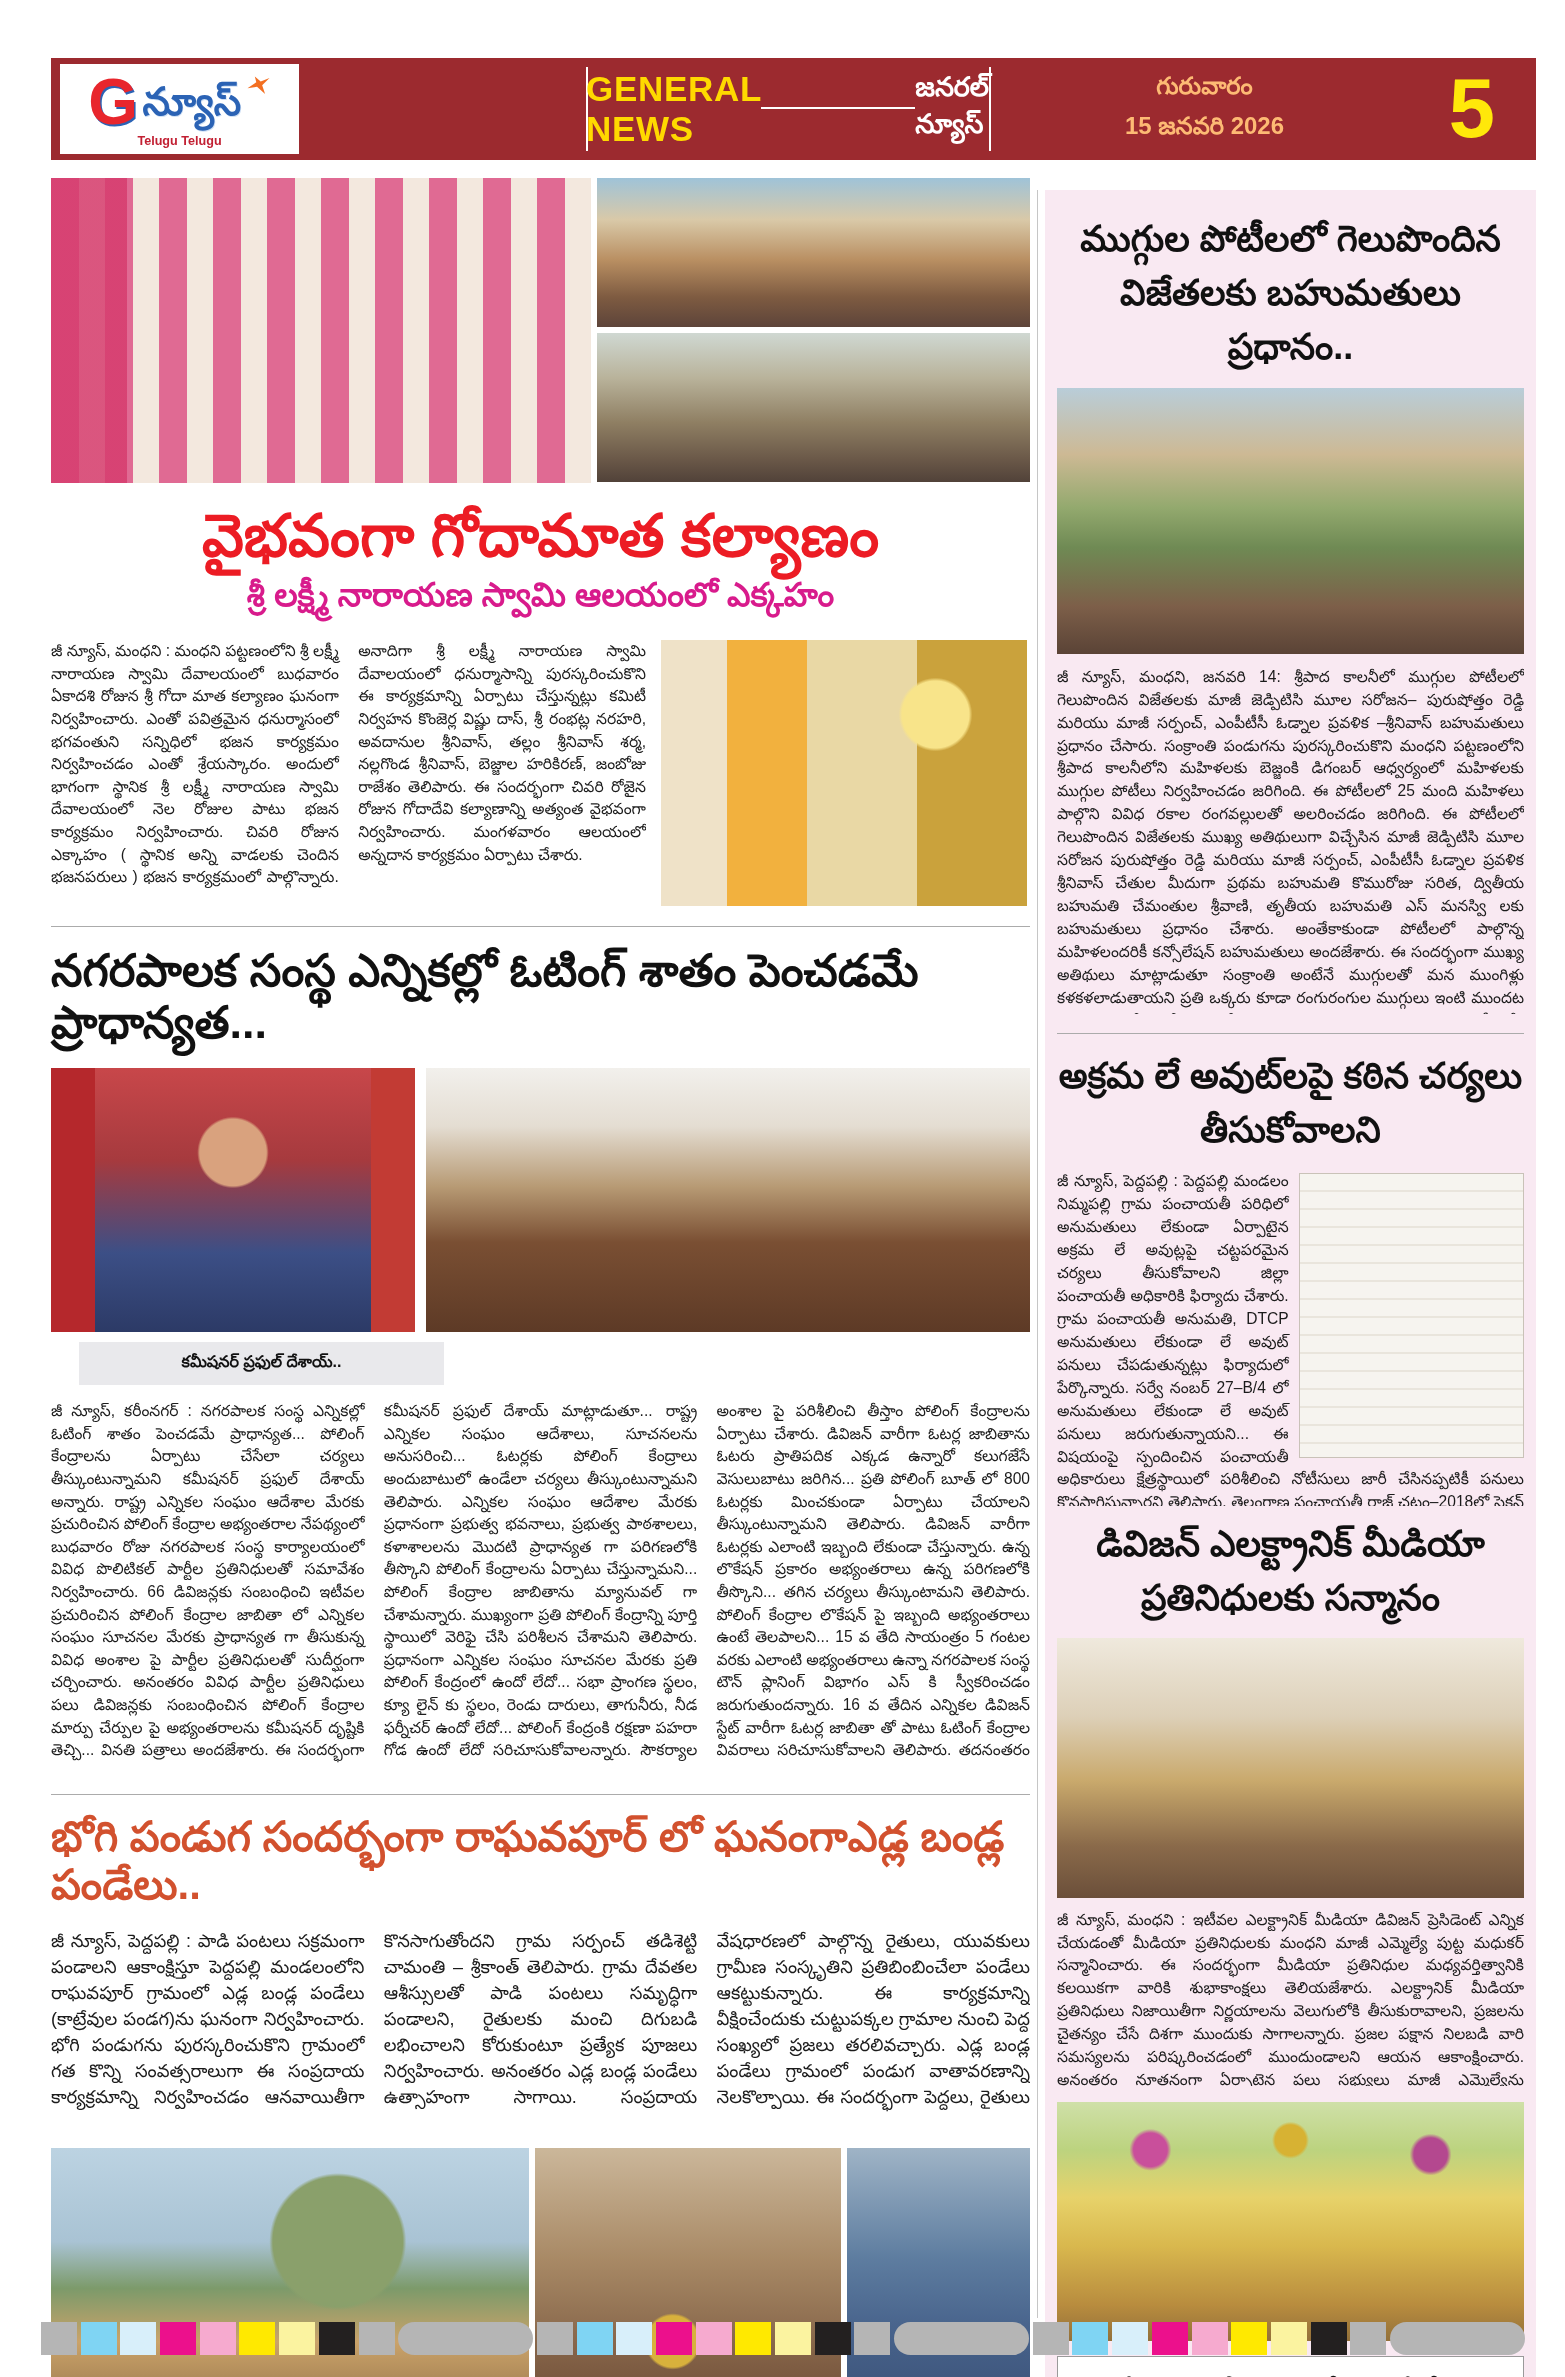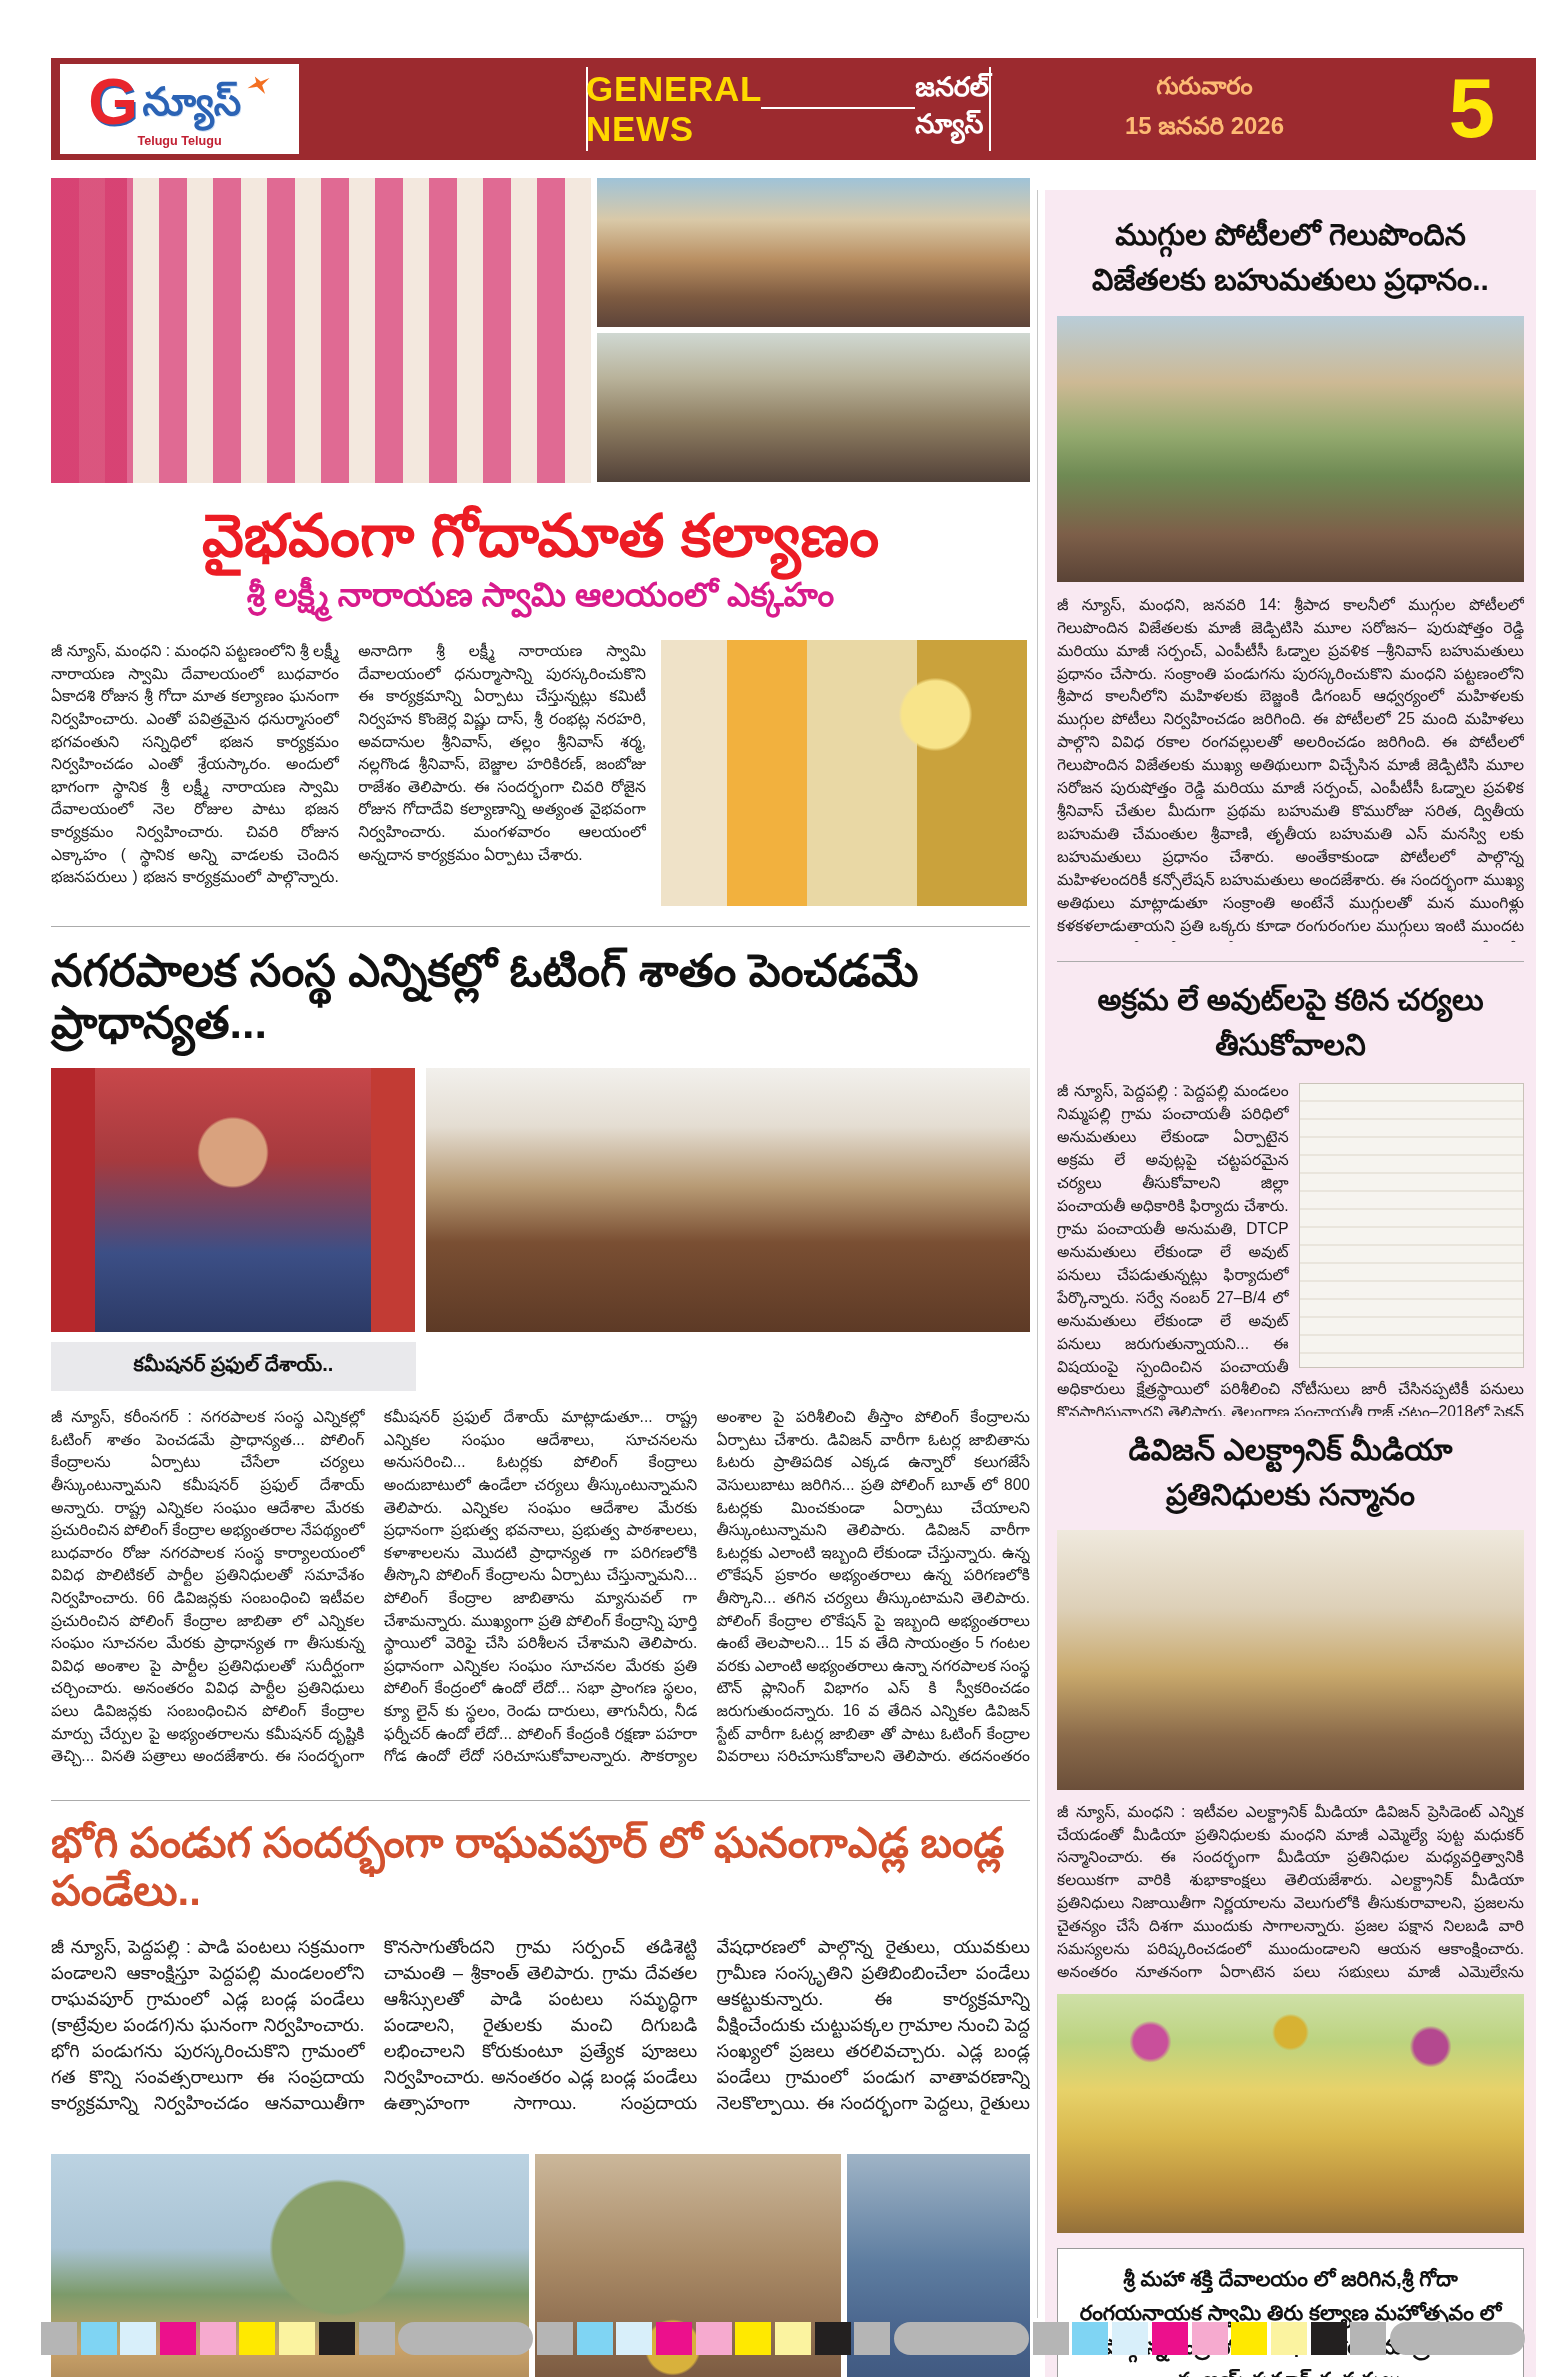--- a/index.html
+++ b/index.html
@@ -61,41 +61,41 @@
   
   .headline-black{color:#111111;font-size:45px;font-weight:bold;line-height:1.15;margin:4.5px 0 19.3px 0;}
   .photo-row2{display:flex;gap:11px;}
   .ph-commissioner{width:364px;height:264px;background:
     linear-gradient(90deg,#b5282c 0 12%,transparent 12% 88%,#c23b34 88%),
     radial-gradient(circle at 50% 32%, #d9a27e 0 13%, transparent 14%),
     linear-gradient(180deg,#c8474a 0%,#a63a3e 35%,#3c4f86 70%,#2c3a66 100%);}
   .ph-meeting{width:604px;height:264px;background:
     linear-gradient(180deg,#f2f0ec 0%,#e4ddd2 22%,#b79a74 45%,#7a4f33 66%,#5d3a26 100%);}
   .caption-bar{width:347px;margin-top:10.4px;background:#E9E9EC;color:#111;
-    font-size:20px;font-weight:bold;text-align:center;padding:10.4px 9px;}
+    font-size:16px;font-weight:bold;text-align:center;padding:10.4px 9px;margin-left:28px;}
   .story2-text{margin-top:15px;height:376px;overflow:hidden;column-count:3;column-gap:19.3px;
     font-size:15.6px;line-height:1.45;text-align:justify;color:#1b1b1b;}
 
   
   .headline-orange{color:#D2512E;font-size:42px;font-weight:bold;line-height:1.15;margin:7.4px 0 18px 0;}
   .story3-text{height:207px;overflow:hidden;column-count:3;column-gap:19.3px;
     font-size:18px;line-height:1.45;text-align:justify;color:#1b1b1b;}
   .photo-row3{display:flex;gap:6px;margin-top:13.4px;}
   .ph-field{width:478px;height:312px;background:
     radial-gradient(circle at 60% 30%, #8aa06b 0 18%, transparent 19%),
     linear-gradient(180deg,#bcd3e2 0%,#a9c3d4 30%,#7c9a6a 45%,#caa36a 62%,#9d7a4e 82%,#7a5c3d 100%);}
   .ph-pooja{width:306px;height:312px;background:
     radial-gradient(circle at 45% 62%, #d8b13c 0 10%, transparent 11%),
     linear-gradient(180deg,#cbb79a 0%,#a98a66 35%,#7e5d43 70%,#5c4231 100%);}
   .ph-crowd2{width:183px;height:312px;background:
     linear-gradient(180deg,#9fb4c6 0%,#5e7da0 35%,#46618a 60%,#35496b 100%);}
 
   
   .right-pad{padding:12px;}
-  .rr-headline{color:#111;font-size:30px;font-weight:bold;text-align:center;line-height:1.5;margin:10.4px 0 13.4px 0;}
+  .rr-headline{color:#111;font-size:36px;font-weight:bold;text-align:center;line-height:1.5;margin:10.4px 0 13.4px 0;}
   .ph-prize{width:467px;height:266px;background:
     linear-gradient(180deg,#b9cdd9 0%,#cdb994 25%,#93a96e 45%,#6f8a54 60%,#7d5f49 82%,#5a4336 100%);}
   .rr-body{margin-top:12px;height:348px;overflow:hidden;font-size:15.6px;line-height:1.47;text-align:justify;color:#1b1b1b;}
   .rr-hrule{border:none;border-top:1.5px solid #ABABAB;margin:19.3px 0 15px 0;}
   .rr-subhead{color:#E01A23;font-size:22px;font-weight:bold;text-align:center;margin:1.5px 0 12px 0;}
   .rr-layouts-body{height:336px;overflow:hidden;font-size:15.6px;line-height:1.47;text-align:justify;color:#1b1b1b;}
   .ph-doc{float:right;width:223px;height:283px;margin:3px 0 6px 10.4px;border:0.7px solid #c9c2b8;background:
     repeating-linear-gradient(180deg,#f6f4ef 0 16.4px,#e9e5dc 16.4px 18px),
     linear-gradient(135deg,#f7f5f0 0%,#efece4 100%);}
   .ph-media{width:467px;height:260px;background:

